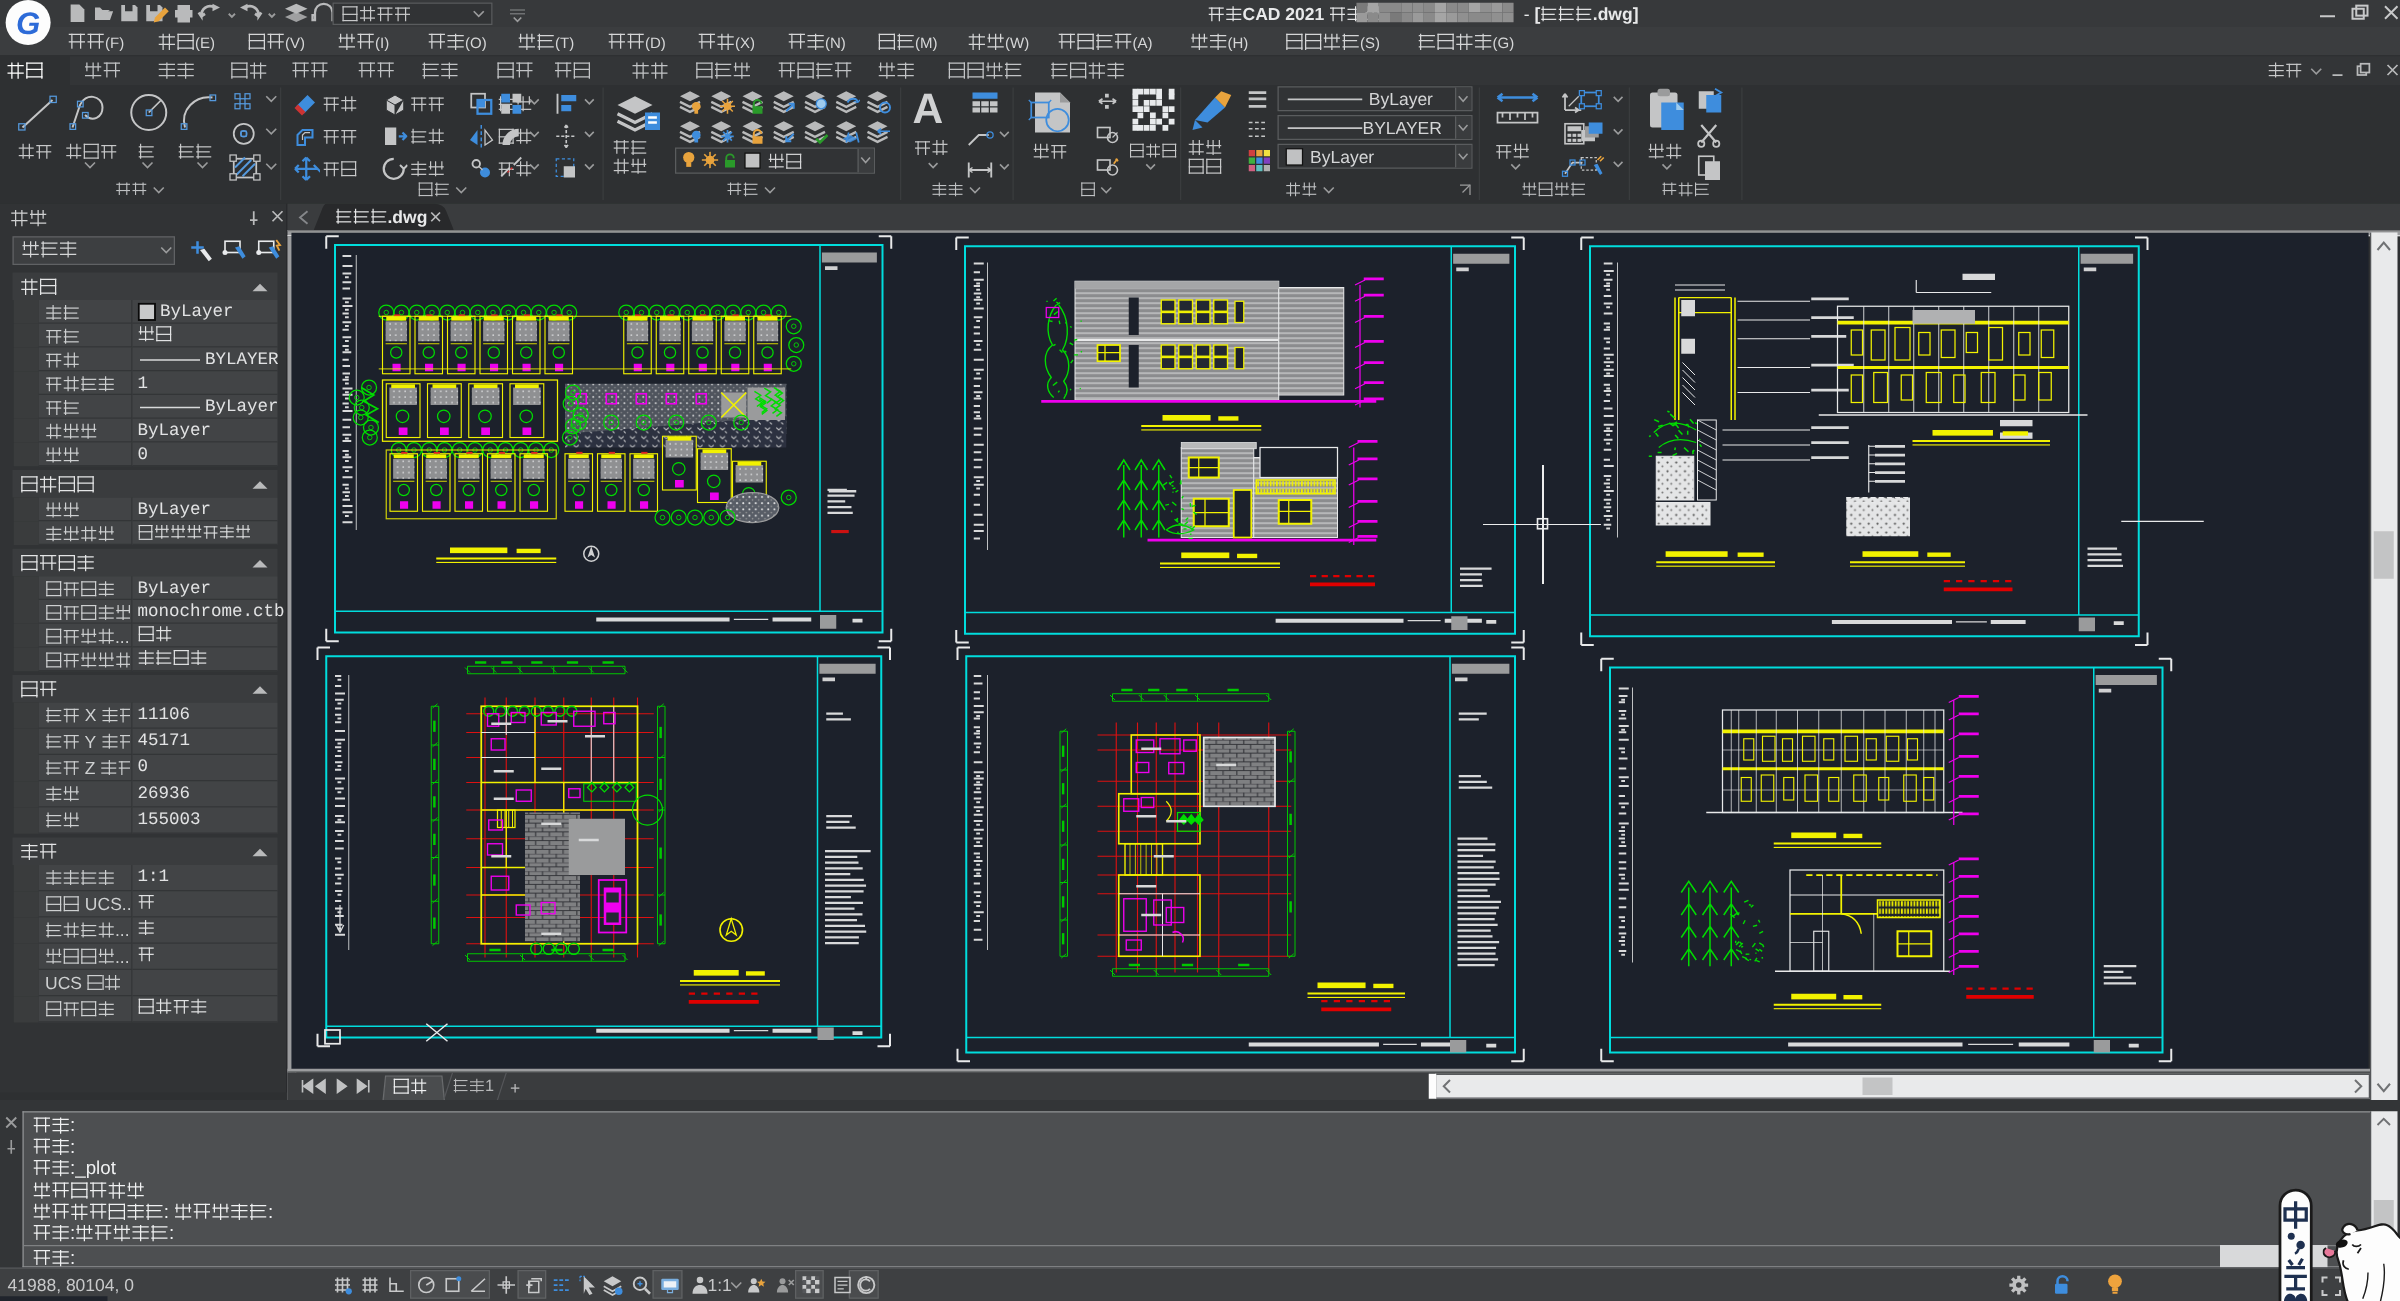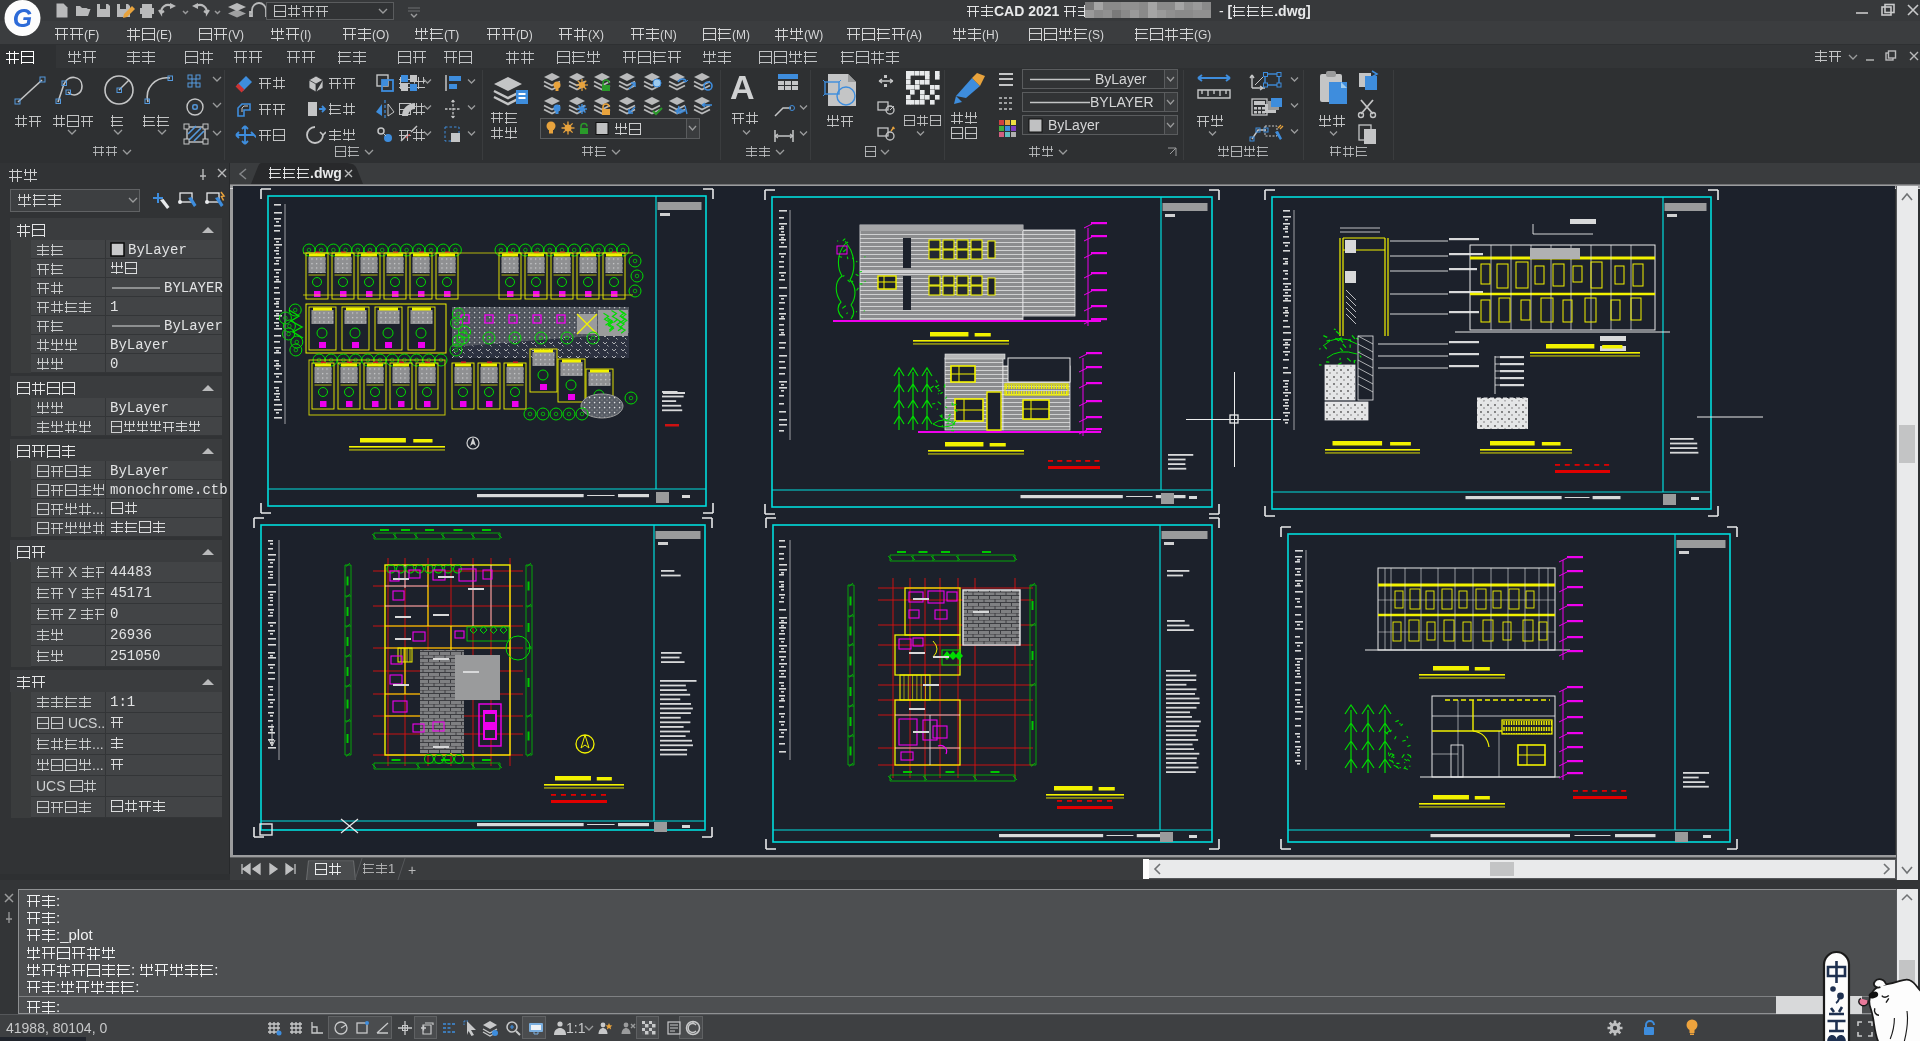--- a/index.html
+++ b/index.html
@@ -803,41 +803,41 @@
 <div class="abs" style="left:110px;top:520px;font-size:14px;color:#e2e3e4;white-space:nowrap;font-family:'Liberation Mono',monospace;"><i class="k s14 p0"></i><i class="k s14 p3"></i><i class="k s14 p1"></i><i class="k s14 p0"></i></div>
 <div class="abs" style="left:10px;top:540px;width:212px;height:22px;background:#3a3c3e;"></div>
 <div class="abs" style="left:16px;top:543px;font-size:15px;color:#e4e5e6;white-space:nowrap;font-weight:bold;"><i class="k s15 p1"></i><i class="k s15 p5"></i></div>
 <svg class="abs" style="left:200px;top:546px;" width="16" height="12" viewBox="0 0 16 12">
       <path d="M2 9 l6-6 6 6 z" fill="#b9babb"></path>
     </svg>
 <div class="abs" style="left:11px;top:562px;width:20px;height:21px;background:#3a3c3d;"></div>
 <div class="abs" style="left:31px;top:562px;width:75px;height:21px;background:#424446;border-bottom:1px solid #333537;border-right:1px solid #333537;"></div>
 <div class="abs" style="left:106px;top:562px;width:116px;height:21px;background:#424446;border-bottom:1px solid #333537;"></div>
 <div class="abs" style="left:36px;top:564px;width:68px;height:16px;overflow:hidden;font-size:14px;color:#ced0d1;white-space:nowrap;"><i class="k s14 p3"></i><i class="k s14 p5"></i> X <i class="k s14 p0"></i><i class="k s14 p5"></i></div>
-<div class="abs" style="left:110px;top:564px;font-size:14px;color:#e2e3e4;white-space:nowrap;font-family:'Liberation Mono',monospace;">44483</div>
+<div class="abs" style="left:110px;top:564px;font-size:14px;color:#e2e3e4;white-space:nowrap;font-family:'Liberation Mono',monospace;">11106</div>
 <div class="abs" style="left:11px;top:583px;width:20px;height:21px;background:#3a3c3d;"></div>
 <div class="abs" style="left:31px;top:583px;width:75px;height:21px;background:#424446;border-bottom:1px solid #333537;border-right:1px solid #333537;"></div>
 <div class="abs" style="left:106px;top:583px;width:116px;height:21px;background:#424446;border-bottom:1px solid #333537;"></div>
 <div class="abs" style="left:36px;top:585px;width:68px;height:16px;overflow:hidden;font-size:14px;color:#ced0d1;white-space:nowrap;"><i class="k s14 p3"></i><i class="k s14 p5"></i> Y <i class="k s14 p0"></i><i class="k s14 p5"></i></div>
 <div class="abs" style="left:110px;top:585px;font-size:14px;color:#e2e3e4;white-space:nowrap;font-family:'Liberation Mono',monospace;">45171</div>
 <div class="abs" style="left:11px;top:604px;width:20px;height:21px;background:#3a3c3d;"></div>
 <div class="abs" style="left:31px;top:604px;width:75px;height:21px;background:#424446;border-bottom:1px solid #333537;border-right:1px solid #333537;"></div>
 <div class="abs" style="left:106px;top:604px;width:116px;height:21px;background:#424446;border-bottom:1px solid #333537;"></div>
 <div class="abs" style="left:36px;top:606px;width:68px;height:16px;overflow:hidden;font-size:14px;color:#ced0d1;white-space:nowrap;"><i class="k s14 p3"></i><i class="k s14 p5"></i> Z <i class="k s14 p0"></i><i class="k s14 p5"></i></div>
 <div class="abs" style="left:110px;top:606px;font-size:14px;color:#e2e3e4;white-space:nowrap;font-family:'Liberation Mono',monospace;">0</div>
 <div class="abs" style="left:11px;top:625px;width:20px;height:21px;background:#3a3c3d;"></div>
 <div class="abs" style="left:31px;top:625px;width:75px;height:21px;background:#424446;border-bottom:1px solid #333537;border-right:1px solid #333537;"></div>
 <div class="abs" style="left:106px;top:625px;width:116px;height:21px;background:#424446;border-bottom:1px solid #333537;"></div>
 <div class="abs" style="left:36px;top:627px;width:68px;height:16px;overflow:hidden;font-size:14px;color:#ced0d1;white-space:nowrap;"><i class="k s14 p0"></i><i class="k s14 p4"></i></div>
 <div class="abs" style="left:110px;top:627px;font-size:14px;color:#e2e3e4;white-space:nowrap;font-family:'Liberation Mono',monospace;">26936</div>
 <div class="abs" style="left:11px;top:646px;width:20px;height:21px;background:#3a3c3d;"></div>
 <div class="abs" style="left:31px;top:646px;width:75px;height:21px;background:#424446;border-bottom:1px solid #333537;border-right:1px solid #333537;"></div>
 <div class="abs" style="left:106px;top:646px;width:116px;height:21px;background:#424446;border-bottom:1px solid #333537;"></div>
 <div class="abs" style="left:36px;top:648px;width:68px;height:16px;overflow:hidden;font-size:14px;color:#ced0d1;white-space:nowrap;"><i class="k s14 p3"></i><i class="k s14 p4"></i></div>
-<div class="abs" style="left:110px;top:648px;font-size:14px;color:#e2e3e4;white-space:nowrap;font-family:'Liberation Mono',monospace;">251050</div>
+<div class="abs" style="left:110px;top:648px;font-size:14px;color:#e2e3e4;white-space:nowrap;font-family:'Liberation Mono',monospace;">155003</div>
 <div class="abs" style="left:10px;top:670px;width:212px;height:22px;background:#3a3c3e;"></div>
 <div class="abs" style="left:16px;top:673px;font-size:15px;color:#e4e5e6;white-space:nowrap;font-weight:bold;"><i class="k s15 p0"></i><i class="k s15 p5"></i></div>
 <svg class="abs" style="left:200px;top:676px;" width="16" height="12" viewBox="0 0 16 12">
       <path d="M2 9 l6-6 6 6 z" fill="#b9babb"></path>
     </svg>
 <div class="abs" style="left:11px;top:692px;width:20px;height:21px;background:#3a3c3d;"></div>
 <div class="abs" style="left:31px;top:692px;width:75px;height:21px;background:#424446;border-bottom:1px solid #333537;border-right:1px solid #333537;"></div>
 <div class="abs" style="left:106px;top:692px;width:116px;height:21px;background:#424446;border-bottom:1px solid #333537;"></div>
 <div class="abs" style="left:36px;top:694px;width:68px;height:16px;overflow:hidden;font-size:14px;color:#ced0d1;white-space:nowrap;"><i class="k s14 p0"></i><i class="k s14 p0"></i><i class="k s14 p3"></i><i class="k s14 p0"></i></div>
 <div class="abs" style="left:110px;top:694px;font-size:14px;color:#e2e3e4;white-space:nowrap;font-family:'Liberation Mono',monospace;">1:1</div>

